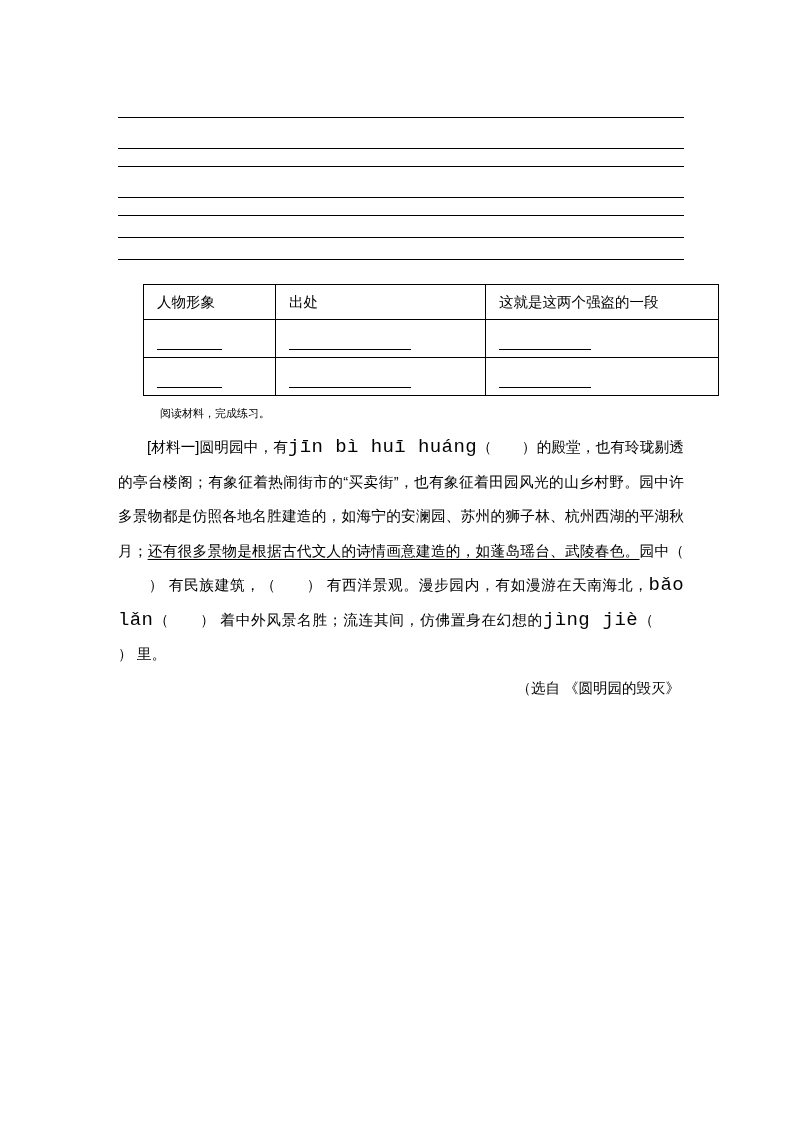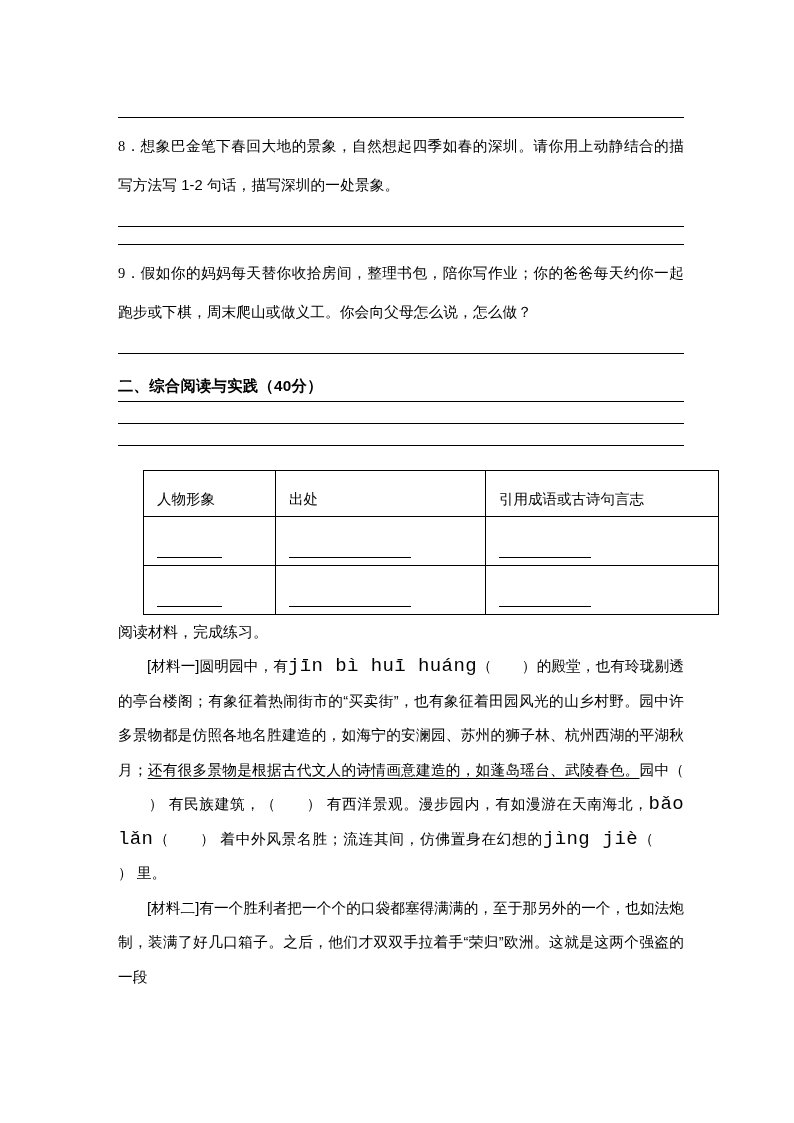--- a/index.html
+++ b/index.html
@@ -61,42 +61,43 @@
   }
   table.answer-table {
     border-collapse: collapse;
     width: 533px;
     table-layout: fixed;
   }
   table.answer-table td {
     border: 1.5px solid #000;
     height: 33px;
     vertical-align: middle;
-    padding: 12px 0 0 13px;
+    padding: 1px 0 0 13px;
     font-size: 14.5px;
     font-family: Liberation Serif, serif;
   }
   table.answer-table td.c1 { width: 118px; }
   table.answer-table td.c2 { width: 196px; }
   table.answer-table td.c3 { width: 219px; }
   table.answer-table tr.body-row td { height: 36px; vertical-align: bottom; }
   .cell-blank {
     display: block;
     border-bottom: 1.3px solid #000;
     height: 0;
     margin-bottom: 7px;
   }
   .cell-blank.w1 { width: 65px; }
   .cell-blank.w2 { width: 122px; }
   .cell-blank.w3 { width: 92px; }
 
   
   .mat-lead {
-    font-size: 15px;
+    font-size: 11px;
     line-height: 34px;
+    margin-left: 42px;
   }
   .mat-body {
     font-size: 14.7px;
     line-height: 34.5px;
     text-align: justify;
     text-justify: inter-ideograph;
     text-indent: 29px;
   }
   .pinyin {
     font-family: "Liberation Mono", "DejaVu Sans Mono", monospace;
@@ -115,41 +116,34 @@
 </style>
 </head>
 <body>
 
 <div class="page">
 
   <div style="height:117px"></div>
   <div class="rule"></div>
 
   <div class="spacer-sm"></div>
-  <div class="qtext">
-    <span class="num">8．</span><span>想象巴金笔下春回大地的景象，自然想起四季如春的深圳。请你用上动静结合的描写方法写 1-2 句话，描写深圳的一处景象。</span>
-  </div>
 
   <div class="ansline">
     <div class="rule"></div>
   </div>
 
   <div class="spacer-md"></div>
   <div class="rule"></div>
   <div class="spacer-sm"></div>
-  <div class="qtext">
-    <span class="num">9．</span><span>假如你的妈妈每天替你收拾房间，整理书包，陪你写作业；你的爸爸每天约你一起跑步或下棋，周末爬山或做义工。你会向父母怎么说，怎么做？</span>
-  </div>
 
   <div class="ansline">
     <div class="rule"></div>
   </div>
 
   <div class="spacer-md"></div>
-  <div class="section-head">二、综合阅读与实践（40分）</div>
 
 
   <div>
     <div class="ansline">
         <div class="rule"></div>
       </div>
     <div class="ansline">
         <div class="rule"></div>
       </div>
     <div class="ansline">
@@ -158,21 +152,21 @@
   </div>
 
   <div class="spacer-md"></div>
 
   <div class="tbl-wrap">
     <table class="answer-table">
       <tbody>
           <tr>
         <td class="c1">人物形象</td>
         <td class="c2">出处</td>
-        <td class="c3">引用成语或古诗句言志</td>
+        <td class="c3">这就是这两个强盗的一段</td>
       </tr>
       <tr class="body-row">
         <td class="c1">
               <span class="cell-blank w1"></span>
             </td>
         <td class="c2">
               <span class="cell-blank w2"></span>
             </td>
         <td class="c3">
               <span class="cell-blank w3"></span>
@@ -192,18 +186,16 @@
     </tbody>
       </table>
   </div>
 
   <div class="mat-lead">阅读材料，完成练习。</div>
 
   <div class="mat-body">
     <span>[材料一]</span><span>圆明园中，有</span><span class="pinyin">jīn bì huī huáng</span><span class="blank-paren">（</span><span class="gap"></span><span class="blank-paren">）</span><span>的殿堂，也有玲珑剔透的亭台楼阁；有象征着热闹街市的“买卖街”，也有象征着田园风光的山乡村野。园中许多景物都是仿照各地名胜建造的，如海宁的安澜园、苏州的狮子林、杭州西湖的平湖秋月；</span><span class="u">还有很多景物是根据古代文人的诗情画意建造的，如蓬岛瑶台、武陵春色。</span><span>园中</span><span class="blank-paren">（</span><span class="gap"></span><span class="blank-paren">）</span>&nbsp;<span>有民族建筑，</span><span class="blank-paren">（</span><span class="gap"></span><span class="blank-paren">）</span>&nbsp;<span>有西洋景观。漫步园内，有如漫游在天南海北，</span><span class="pinyin">bǎo lǎn</span><span class="blank-paren">（</span><span class="gap"></span><span class="blank-paren">）</span>&nbsp;<span>着中外风景名胜；流连其间，仿佛置身在幻想的</span><span class="pinyin">jìng jiè</span><span class="blank-paren">（</span><span class="gap"></span><span class="blank-paren">）</span>&nbsp;<span>里。</span>
   </div>
 
-
-  <div class="mat-body">
-    <span>[材料二]</span><span>有一个胜利者把一个个的口袋都塞得满满的，至于那另外的一个，也如法炮制，装满了好几口箱子。之后，他们才双双手拉着手“荣归”欧洲。这就是这两个强盗的一段</span>
-  </div>
+  <div class="source">（选自 《圆明园的毁灭》</div>
+
 
 </div>
 
 </body></html>

